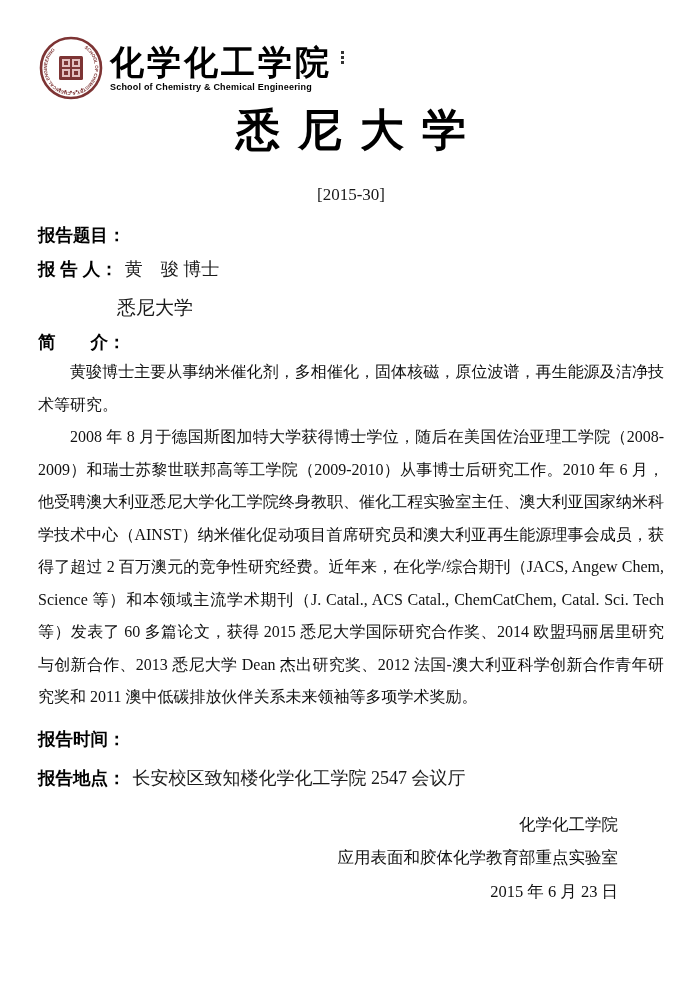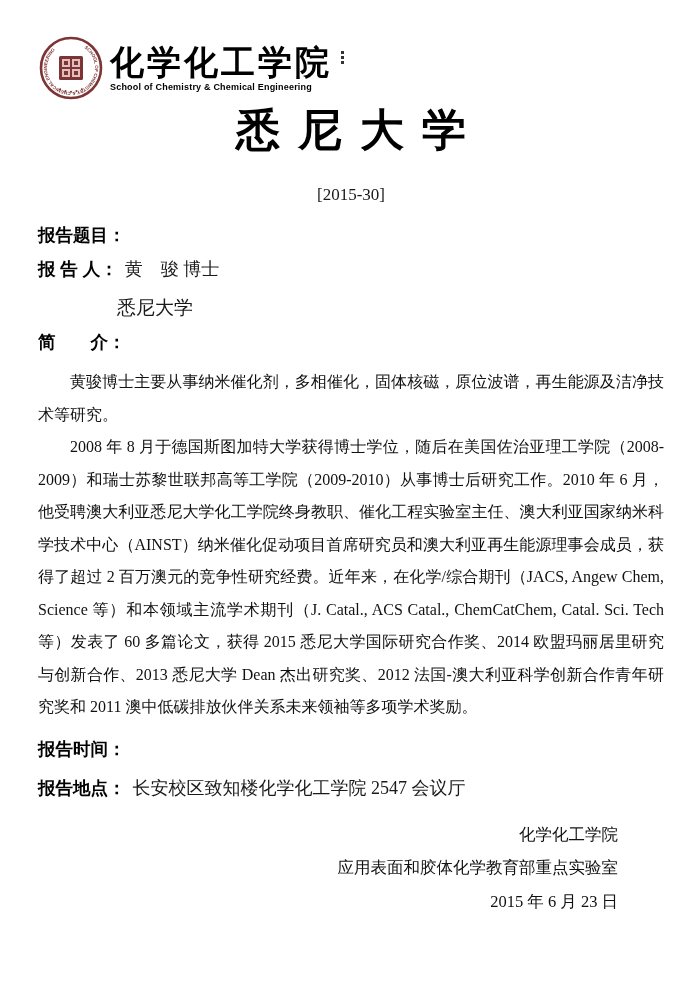--- a/index.html
+++ b/index.html
@@ -99,21 +99,21 @@
   .topic-row { margin-top: 15px; }
   .topic-value { font-size: 16px; letter-spacing: -0.1px; }
   .affiliation {
     font-size: 19px;
     line-height: 28px;
     margin-top: 11px;
     margin-left: 79px;
   }
 
   
-  .intro-body { margin-top: 10px; }
+  .intro-body { }
   .intro-body p {
     margin: 0;
     text-indent: 2em;
     text-align: justify;
     font-size: 16px;
     line-height: 32.5px;
     color: #111;
   }
   .intro-body p + p { margin-top: 0; }
 

